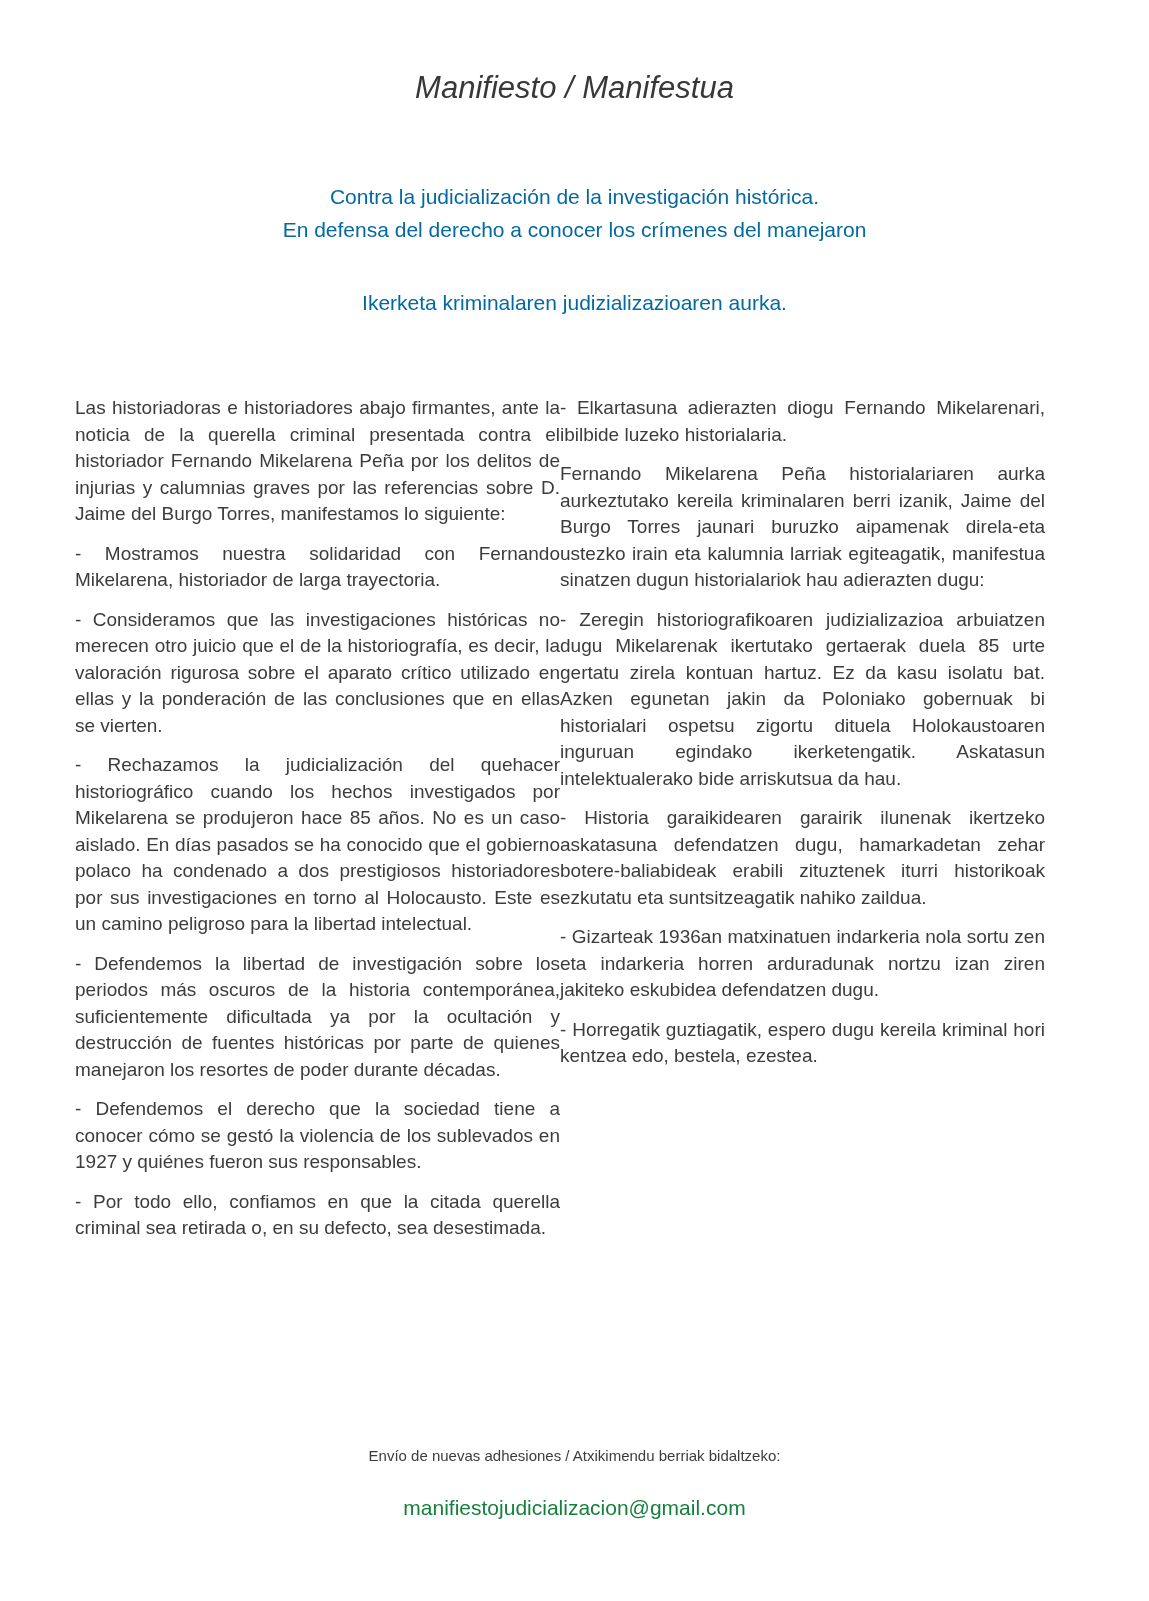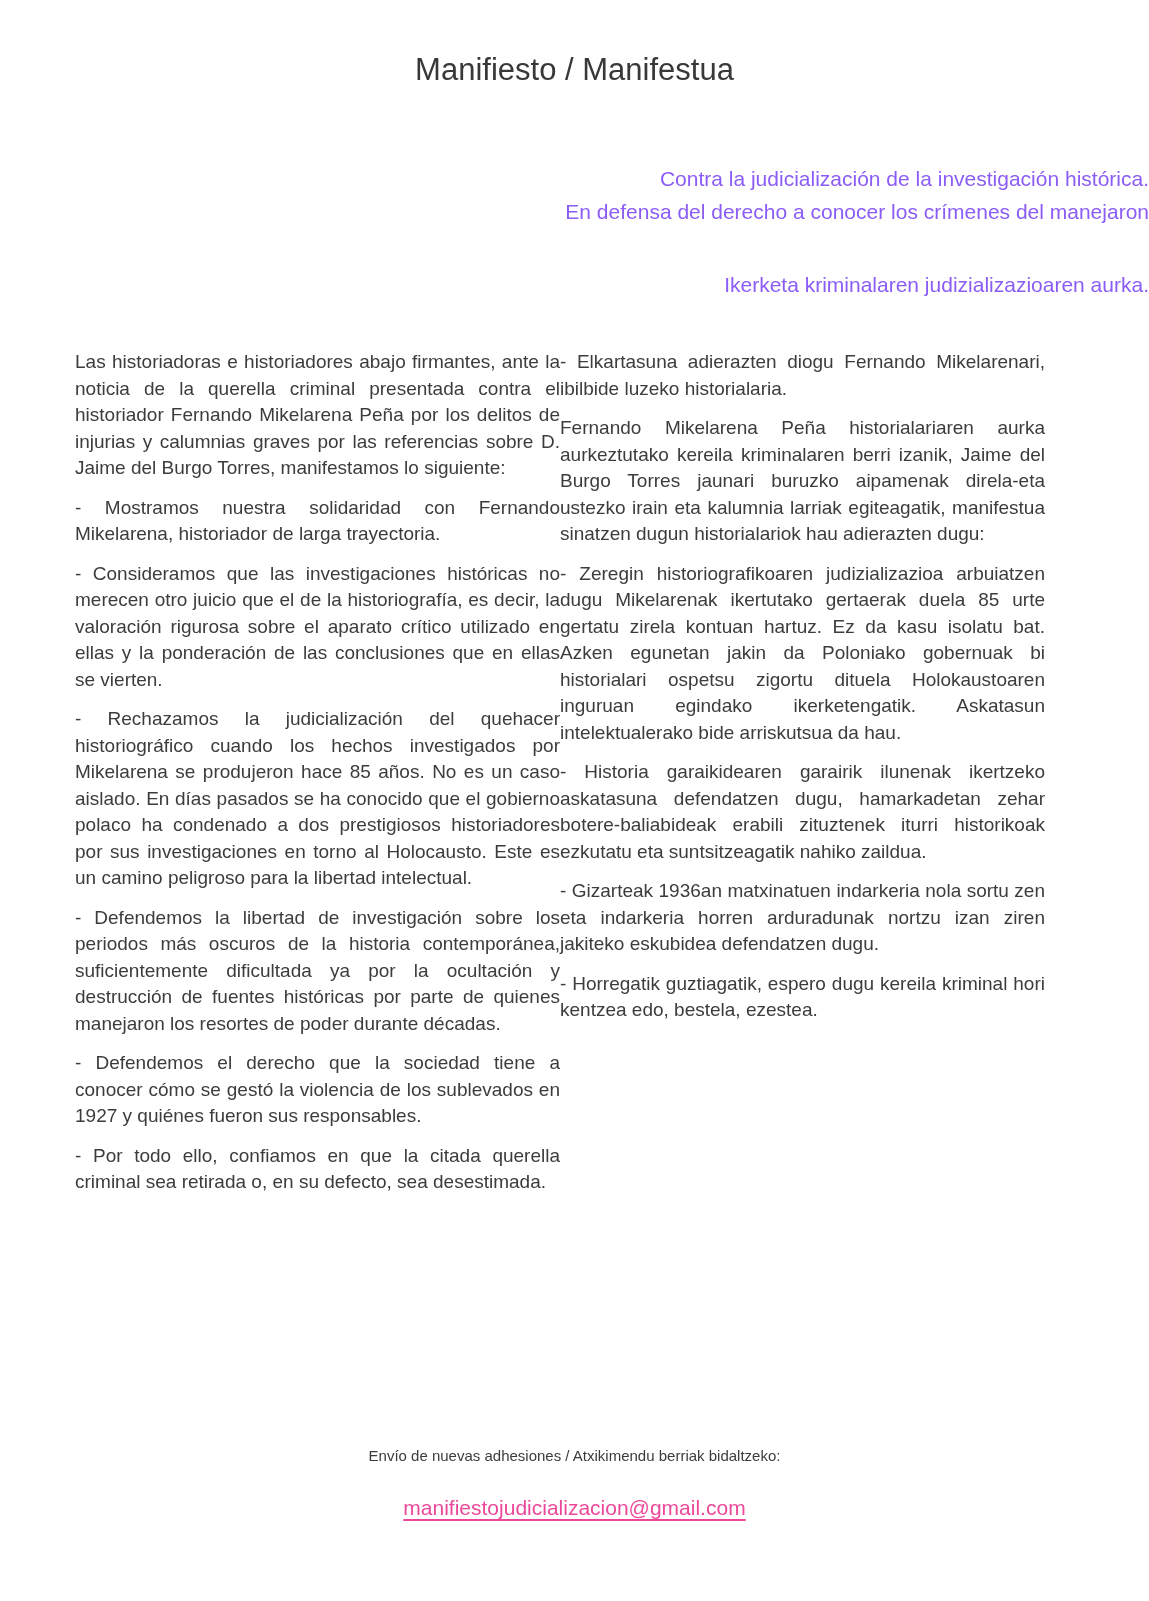--- a/index.html
+++ b/index.html
@@ -8,39 +8,40 @@
     position: relative;
     width: 1149px;
     height: 1601px;
     margin: 0 auto;
     background: #ffffff;
     font-family: "Liberation Sans", sans-serif;
     color: #3c3c3c;
     overflow: hidden;
   }
   .doc-title {
-    margin-top: 50px;
+    margin-top: 68px;
     text-align: center;
     font-size: 31px;
     font-weight: 400;
     line-height: 40px;
     color: #383838;
+    font-style: italic;
   }
   .subtitle-block {
-    text-align: right;
+    text-align: center;
     font-size: 21px;
     font-weight: 400;
-    color: #8b5cf6;
+    color: #0369a1;
   }
   .subtitle-block.es { margin-top: 72px; }
   .subtitle-block.eu { margin-top: 40px; }
   .subtitle-line { line-height: 33px; }
   .columns {
     display: flex;
-    margin: 48px 104px 0 75px;
+    margin: 76px 104px 0 75px;
   }
   .column { flex: 1 1 0; }
   .column p {
     font-size: 19px;
     line-height: 26.5px;
     text-align: justify;
     margin: 0 0 13px 0;
     color: #3c3c3c;
   }
   .footer-label {
@@ -54,22 +55,21 @@
   }
   .footer-email {
     position: absolute;
     top: 1496px;
     left: 0;
     right: 0;
     text-align: center;
     font-size: 21px;
   }
   .footer-email a {
-    color: #ec4899;
-    text-decoration: underline;
+    color: #15803d;
     text-decoration-thickness: 2px;
     text-underline-offset: 4px;
     cursor: pointer;
   }
 </style>
 </head>
 <body>
 
 <div class="page">
 

